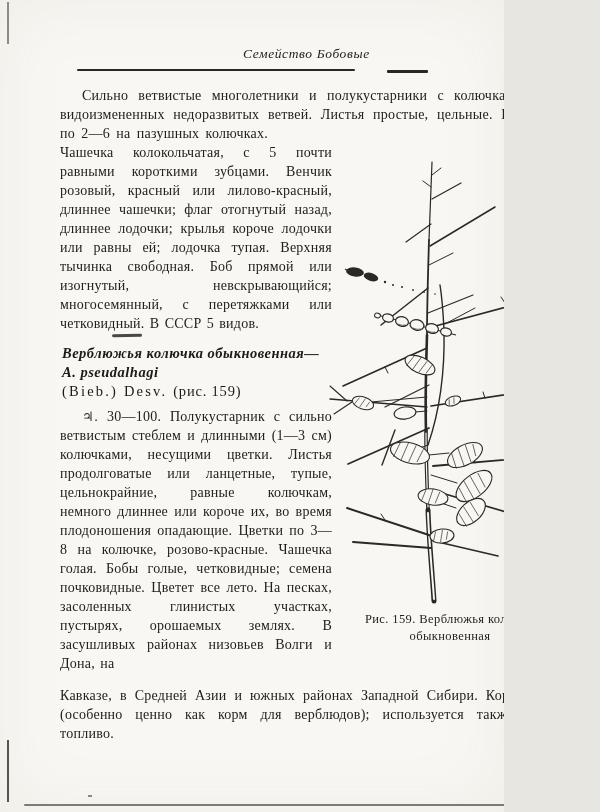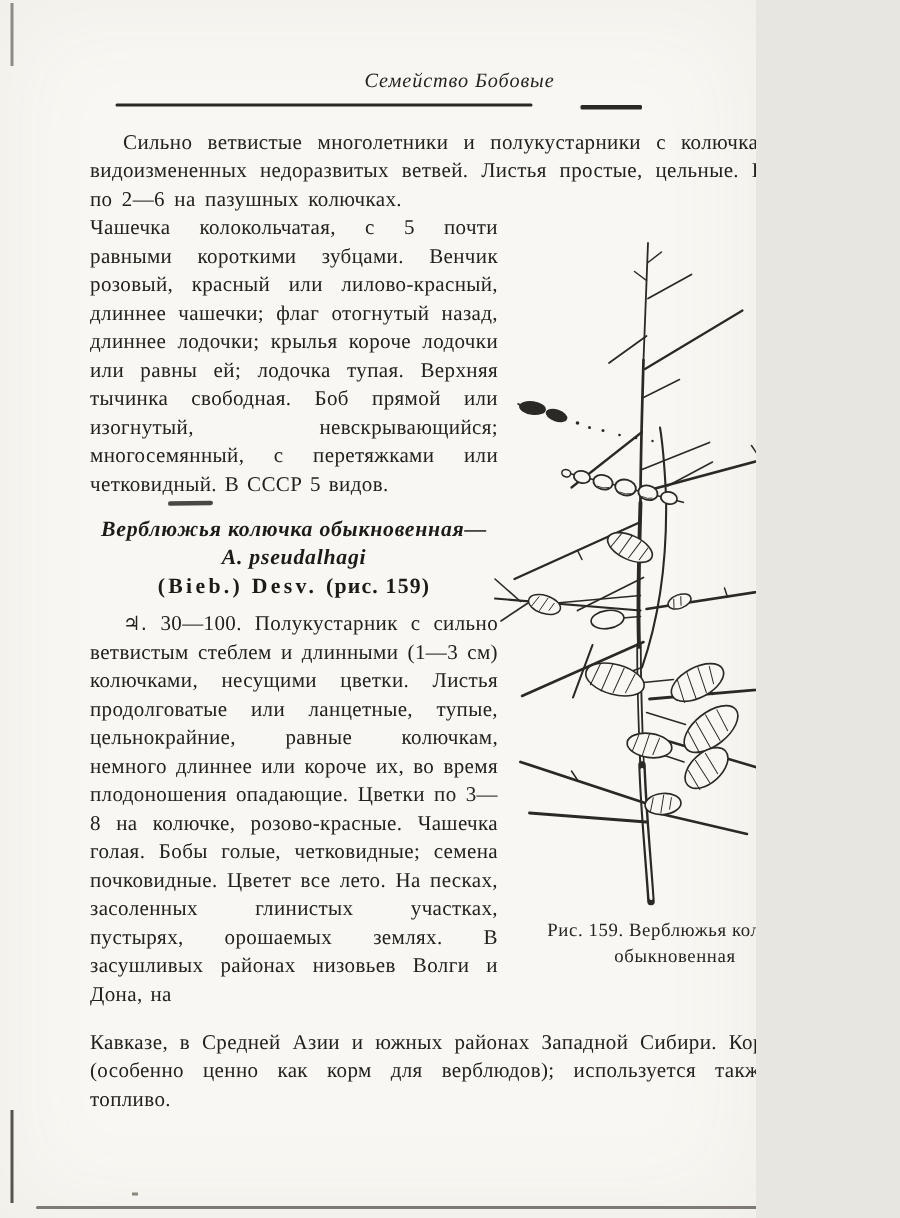--- a/index.html
+++ b/index.html
@@ -40,25 +40,25 @@
   .genus-heading .spaced-ru{letter-spacing:3.5px;margin:0 2px;}
   .genus-heading .spaced-lat{letter-spacing:3.5px;margin-left:2px;}
   .body-text{
     margin:0;font-size:14px;line-height:19px;text-align:justify;
     color:#23211d;letter-spacing:.25px;word-spacing:1.5px;
   }
   .full-width{width:486px;word-spacing:2.5px;}
   .indent{text-indent:22px;}
   .narrow-col{width:272px;}
   .species-heading{
-    margin:11px 2px 6px 2px;text-align:center;
+    margin:11px 2px 6px 2px;text-align:left;
     font-size:14.5px;line-height:19px;color:#1d1b18;
   }
   .species-name{font-weight:bold;font-style:italic;letter-spacing:.5px;}
-  .species-author{display:block;font-weight:bold;font-style:normal;letter-spacing:2.2px;}
+  .species-author{display:block;font-weight:normal;font-style:normal;letter-spacing:2.2px;}
   .species-author .figref{letter-spacing:.8px;}
   .lifeform{font-family:"DejaVu Sans",sans-serif;font-size:13px;}
   .tail{margin-top:13px;}
   
   .plant-figure{position:absolute;left:325px;top:145px;width:250px;height:500px;margin:0;}
   .figure-caption{
     display:block;margin-top:2px;padding:0 14px;
     text-align:center;font-size:12.5px;line-height:17px;
     letter-spacing:.4px;color:#26241f;
   }

